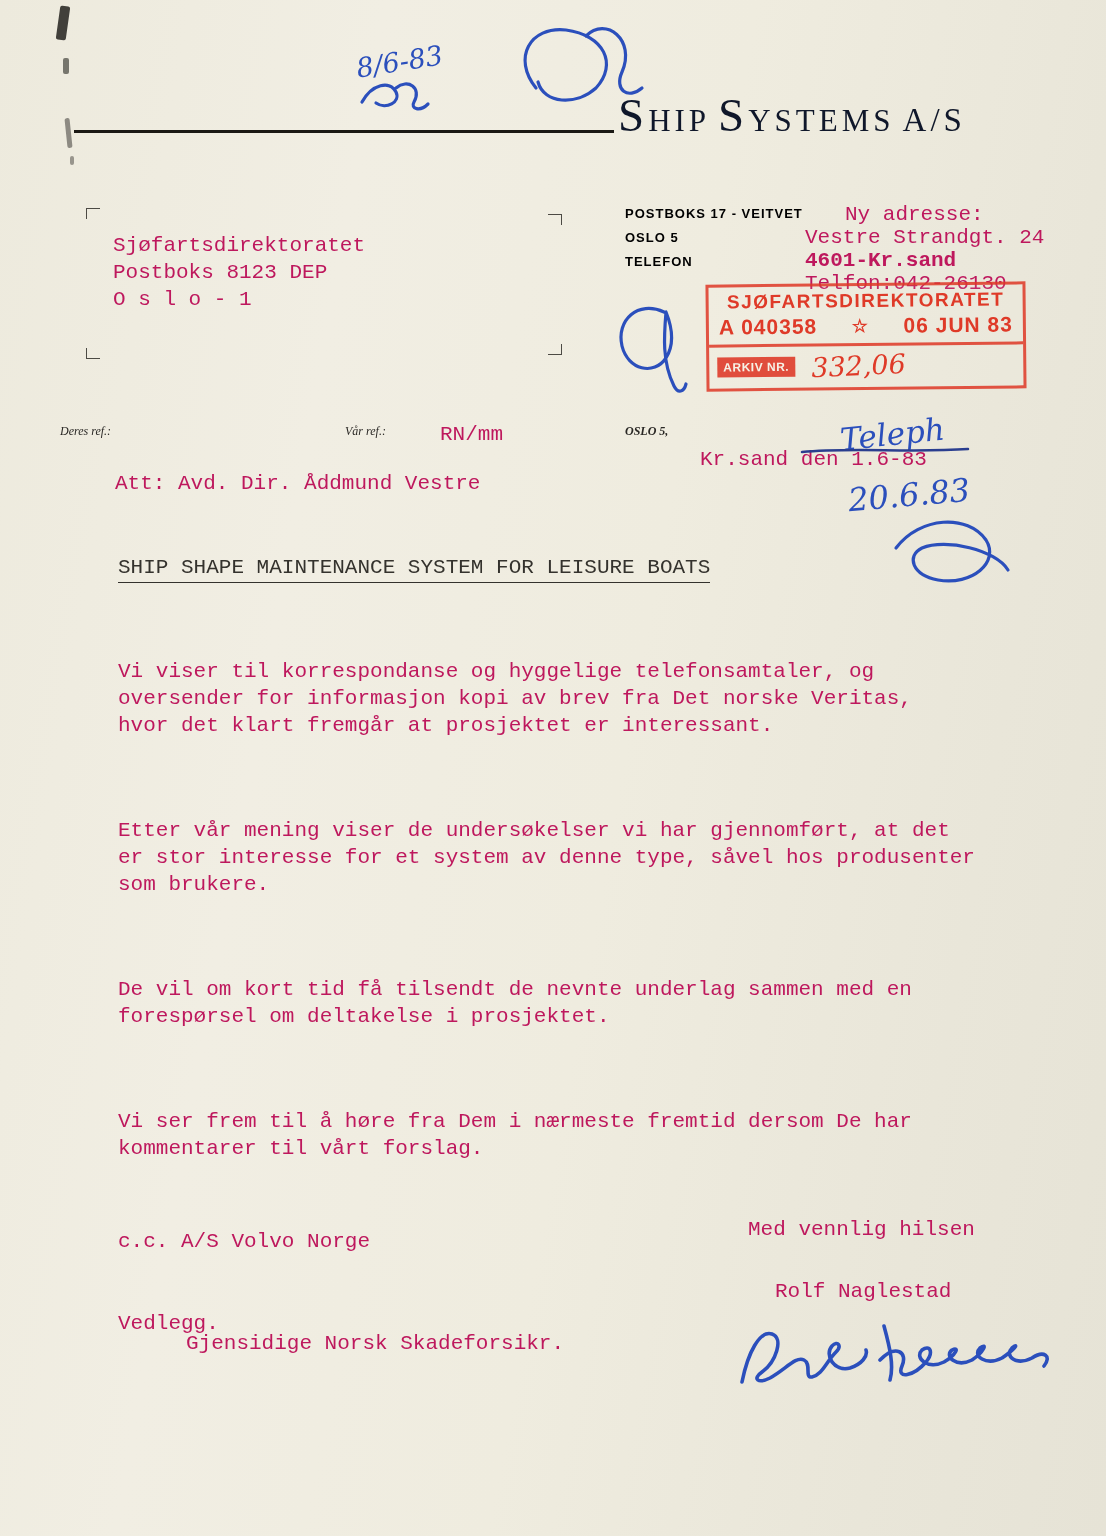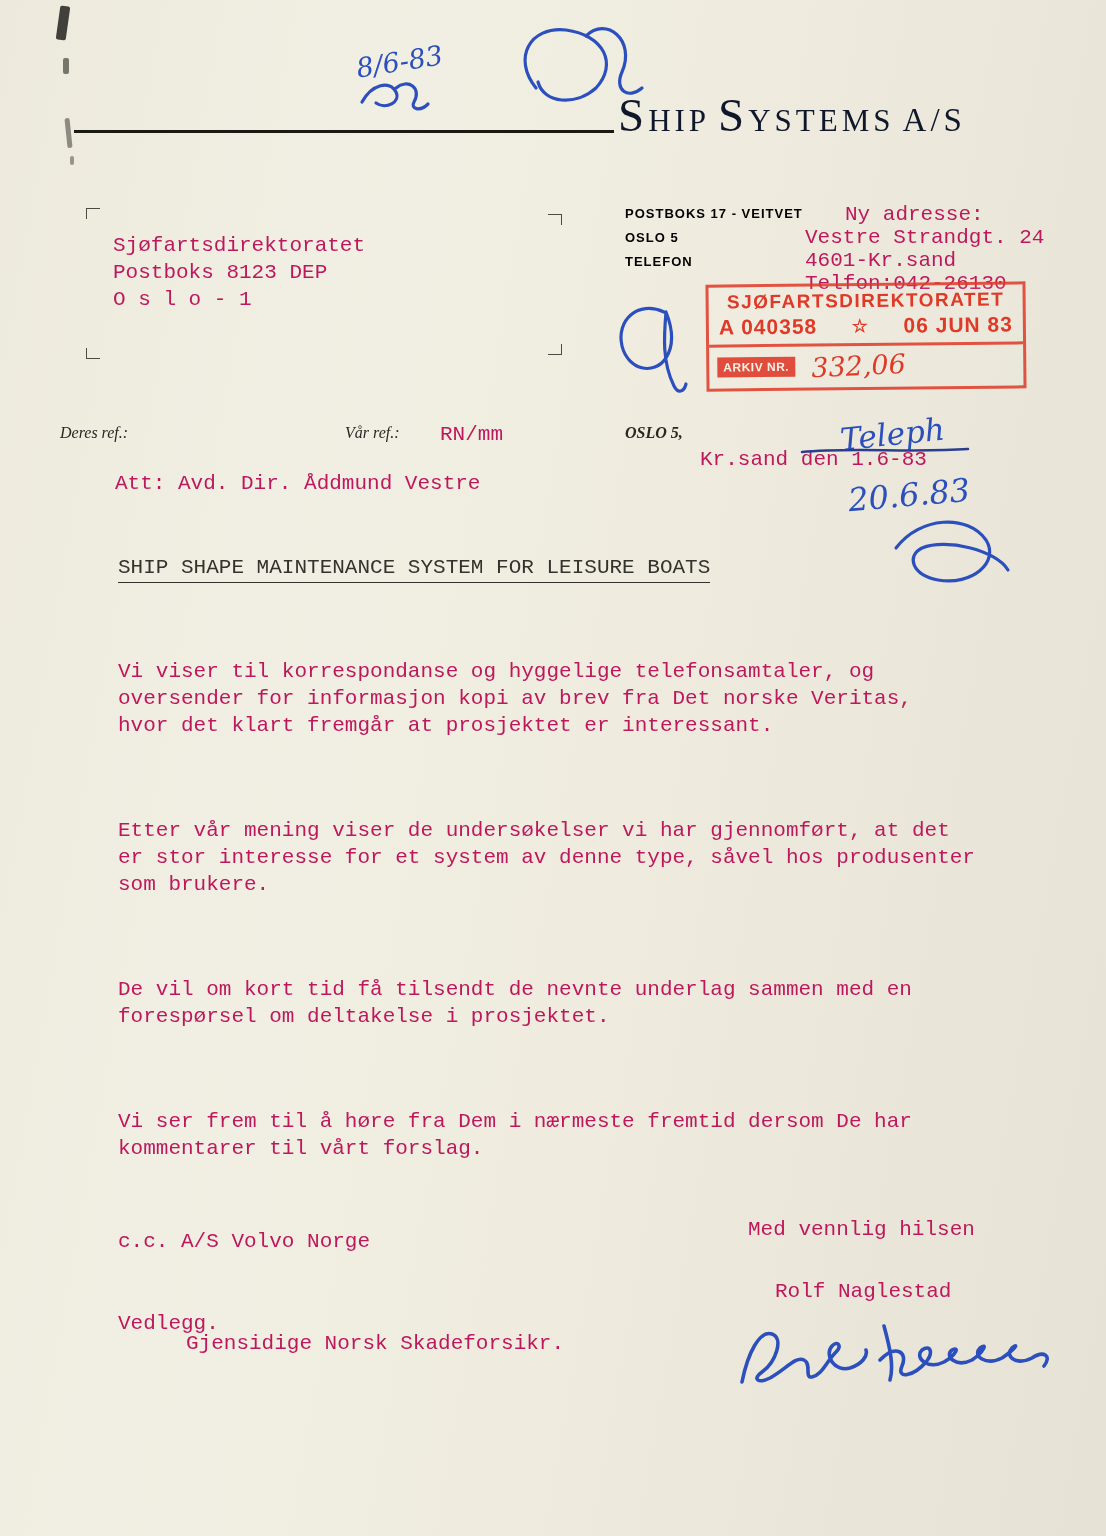--- a/index.html
+++ b/index.html
@@ -4,21 +4,21 @@
 <style>
   html,body{margin:0;padding:0;}
   body{
     width:1106px;height:1536px;position:relative;overflow:hidden;
     background:linear-gradient(100deg,#edeadd 0%,#f1eee3 28%,#efecdf 55%,#e9e6d9 82%,#e6e3d6 100%);
     font-family:"Liberation Serif",serif;color:#2e2c28;
   }
   .abs{position:absolute;}
   .mono{font-family:"Liberation Mono",monospace;font-size:21px;color:#be185d;line-height:27px;white-space:pre;}
   .preprint{font-family:"Liberation Sans",sans-serif;font-weight:bold;font-size:13px;letter-spacing:1px;color:#000000;}
-  .refitalic{font-family:"Liberation Serif",serif;font-style:italic;font-size:16px;color:#2a2825;}
+  .refitalic{font-family:"Liberation Serif",serif;font-style:italic;font-size:12px;color:#2a2825;}
   .hw{font-family:"DejaVu Serif",serif;font-style:italic;color:#2b4fbc;white-space:pre;}
   .para{white-space:pre-line;margin:0 0 24px 0;}
   .letterhead{font-family:"Liberation Serif",serif;color:#0f172a;letter-spacing:4px;white-space:nowrap;}
   .lh-big{font-size:47px;}
   .lh-small{font-size:31px;}
   .lh-suffix{font-size:33px;margin-left:8px;}
   .rule{position:absolute;background:#1b1914;}
   .cm{position:absolute;width:13px;height:10px;}
   .cm.tl{border-left:1.5px solid #4c4a44;border-top:1.5px solid #4c4a44;}
   .cm.tr{border-right:1.5px solid #4c4a44;border-top:1.5px solid #4c4a44;}
@@ -60,21 +60,21 @@
 <div class="abs mono" style="left:113px;top:232px;white-space:pre-line;">Sjøfartsdirektoratet
 Postboks 8123 DEP
 O s l o - 1</div>
 
 <div class="abs preprint" style="left:625px;top:206px;">POSTBOKS 17 - VEITVET</div>
 <div class="abs preprint" style="left:625px;top:230px;">OSLO 5</div>
 <div class="abs preprint" style="left:625px;top:254px;">TELEFON</div>
 
 <div class="abs mono" style="left:845px;top:201px;">Ny adresse:</div>
 <div class="abs mono" style="left:805px;top:224px;">Vestre Strandgt. 24</div>
-<div class="abs mono" style="left:805px;top:247px;">4601-Kr.sand</div>
+<div class="abs mono" style="left:805px;top:247px;font-weight:bold;">4601-Kr.sand</div>
 <div class="abs mono" style="left:805px;top:270px;">Telfon:042-26130</div>
 
 <div class="stamp">
   <div class="stamp-title">SJØFARTSDIREKTORATET</div>
   <div class="stamp-row">
     <span>A 040358</span>
     <span style="font-size:18px;">☆</span>
     <span>06 JUN 83</span>
   </div>
   <div class="stamp-arkiv">

